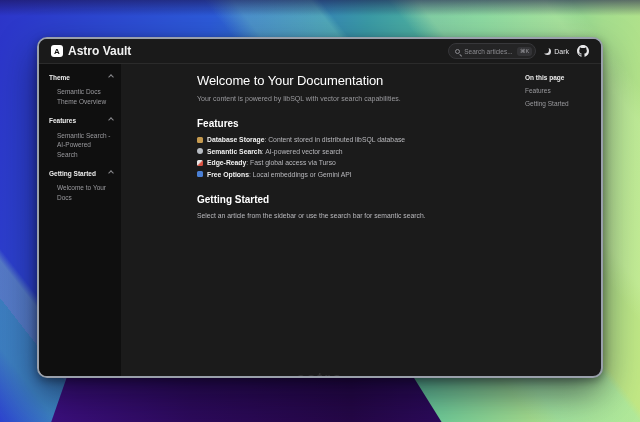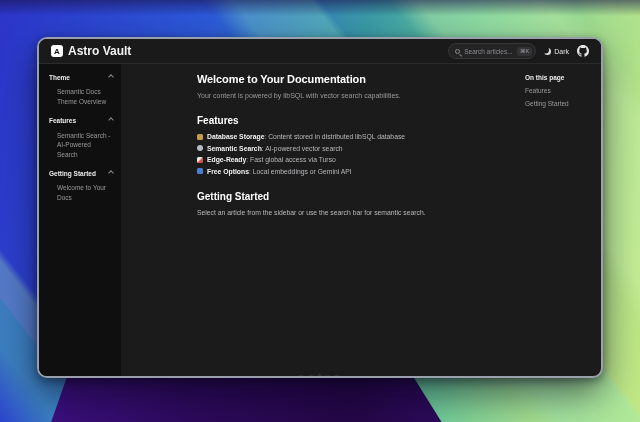--- a/index.html
+++ b/index.html
@@ -58,21 +58,21 @@
   .app-body{ flex:1; display:flex; min-height:0; position:relative; }
   .sidebar{ width:82px; min-width:82px; background:#0f0f0f; padding:10px 8px 0 10px; }
   .side-section{ margin-bottom:11px; }
   .side-head{ display:flex; align-items:flex-start; justify-content:space-between; cursor:pointer; }
   .side-label{ font-size:6.5px; font-weight:700; color:#ececec; line-height:1.3; }
   .chev{ width:4px; height:4px; border-right:1px solid #8a8a8e; border-top:1px solid #8a8a8e;
     transform:rotate(-45deg); margin-top:1px; flex:none; }
   .side-item{ margin-top:5px; padding-left:8px; font-size:6.5px; line-height:1.45; color:#9a9a9e; cursor:pointer; }
 
   .main{ flex:1; padding:9px 0 0 76px; min-width:0; }
-  .h1{ font-size:11px; font-weight:700; color:#ffffff; letter-spacing:-.1px; }
+  .h1{ font-size:13px; font-weight:400; color:#ffffff; letter-spacing:-.1px; }
   .intro{ margin-top:7px; font-size:7px; color:#9a9a9e; }
   .h2{ margin-top:16px; font-size:10px; font-weight:700; color:#ffffff; }
   .feat-list{ margin-top:7px; list-style:none; display:flex; flex-direction:column; gap:4.5px; }
   .feat{ display:flex; align-items:center; gap:4px; font-size:6.8px; color:#b9b9bd; white-space:nowrap; }
   .feat b{ color:#f2f2f2; }
   .chip{ width:6px; height:6px; border-radius:1.5px; flex:none; }
   .chip-db{ background:#c59a4f; }
   .chip-search{ background:#b7bcc2; border-radius:50%; }
   .chip-rocket{ background:linear-gradient(135deg,#e8e8e8 40%,#d64f3f 60%); }
   .chip-free{ background:#4a7fd4; }

